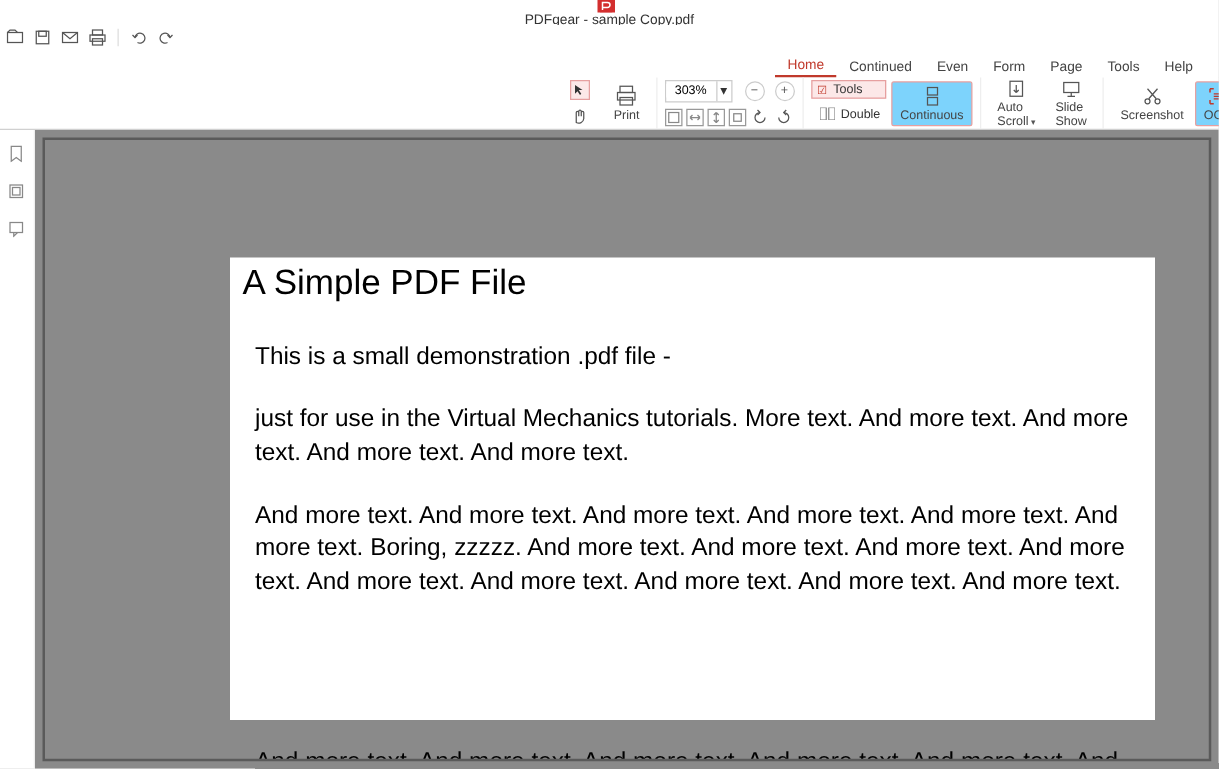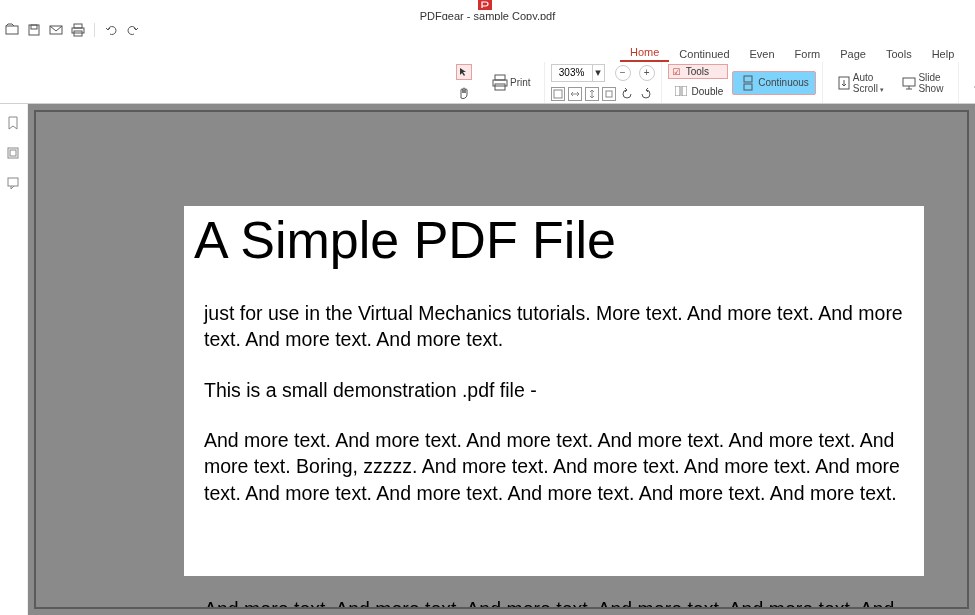--- a/index.html
+++ b/index.html
@@ -10,40 +10,40 @@
 .titlebar-text { font-size: 11px; color: #333; }
 .qat { height: 20px; display: flex; align-items: center; padding: 0 4px; gap: 6px; background: #fff; }
 .qat-btn { width: 16px; height: 16px; display: flex; align-items: center; justify-content: center; color: #555; cursor: pointer; }
 .qat-sep { width: 1px; height: 14px; background: #ddd; margin: 0 2px; }
 .menubar { height: 22px; display: flex; align-items: flex-end; padding-left: 620px; background: #fff; }
 .menu-item { padding: 3px 10px 2px; font-size: 11px; color: #444; cursor: pointer; }
 .menu-item.active { color: #c0392b; border-bottom: 2px solid #c0392b; }
 .ribbon { height: 42px; display: flex; align-items: center; padding-left: 450px; background: #fff; border-bottom: 1px solid #d0d0d0; gap: 0; }
 .rib-group { display: flex; flex-direction: column; align-items: center; padding: 0 6px; height: 100%; justify-content: center; border-right: 1px solid #eee; }
 .rib-group.no-border { border-right: none; }
-.rib-btn { display: flex; flex-direction: row; align-items: center; gap: 1px; padding: 2px 6px; cursor: pointer; border: 1px solid transparent; border-radius: 2px; font-size: 10px; color: #444; }
+.rib-btn { display: flex; flex-direction: column; align-items: center; gap: 1px; padding: 2px 6px; cursor: pointer; border: 1px solid transparent; border-radius: 2px; font-size: 10px; color: #444; }
 .rib-btn.selected { background: #7dd3fc; border-color: #e6a0a0; }
 .rib-row { display: flex; align-items: center; gap: 2px; }
 .rib-icon { width: 16px; height: 16px; display: flex; align-items: center; justify-content: center; color: #555; }
 .rib-icon.lg { width: 18px; height: 18px; }
 .zoom-combo { display: flex; align-items: center; border: 1px solid #ccc; height: 18px; }
 .zoom-combo input { width: 40px; border: none; font-size: 10px; text-align: center; outline: none; }
 .zoom-combo .dd { width: 12px; display: flex; align-items: center; justify-content: center; border-left: 1px solid #ccc; height: 100%; cursor: pointer; }
 .small-btn { width: 16px; height: 16px; border: 1px solid #ccc; border-radius: 50%; display: flex; align-items: center; justify-content: center; cursor: pointer; font-size: 10px; color: #555; }
 .mini-box { width: 14px; height: 14px; border: 1px solid #999; display: flex; align-items: center; justify-content: center; cursor: pointer; }
 .cursor-box { width: 16px; height: 16px; border: 1px solid #e6a0a0; background: #fce8e8; display: flex; align-items: center; justify-content: center; }
 .view-btn { display: flex; align-items: center; gap: 3px; padding: 1px 4px; border: 1px solid transparent; cursor: pointer; font-size: 10px; }
 .view-btn.selected { background: #fce8e8; border-color: #e6a0a0; }
 .workspace { flex: 1; display: flex; overflow: hidden; }
 .sidebar { width: 28px; background: #fff; border-right: 1px solid #eee; display: flex; flex-direction: column; align-items: center; padding-top: 12px; gap: 14px; }
 .side-btn { width: 16px; height: 16px; color: #888; cursor: pointer; }
 .canvas { flex: 1; background: #8a8a8a; overflow: hidden; position: relative; padding: 6px; }
 .canvas-inner { border: 2px solid #5a5a5a; width: 100%; height: 100%; background: #8a8a8a; overflow: hidden; position: relative; }
 .page { position: absolute; left: 148px; top: 94px; width: 740px; height: 370px; background: #fff; padding: 0; }
-.page h1 { font-family: Arial, Helvetica, sans-serif; font-weight: 400; font-size: 52px; color: #000; margin: 4px 0 30px 10px; letter-spacing: 0; }
+.page h1 { font-family: Arial, Helvetica, sans-serif; font-weight: 400; font-size: 28px; color: #000; margin: 4px 0 30px 10px; letter-spacing: 0; }
 .page p { font-family: Arial, Helvetica, sans-serif; font-size: 19.5px; color: #000; line-height: 1.35; margin: 0 16px 24px 20px; }
 .overflow-text { position: absolute; left: 168px; top: 484px; width: 720px; font-family: Arial, Helvetica, sans-serif; font-size: 19.5px; color: #000; line-height: 1.35; }
 .dd-arrow { font-size: 7px; margin-left: 2px; color: #555; }
 .check-mark { color: #c0392b; font-size: 9px; margin-right: 2px; }
 </style>
 </head>
 <body>
 
 <div class="titlebar">
   <div class="app-icon">
@@ -271,20 +271,20 @@
         </svg></div>
     <div class="side-btn"><svg width="14" height="14" viewBox="0 0 14 14">
           <rect x="2" y="2" width="10" height="8" fill="none" stroke="#888"></rect>
           <path d="M5 10 L5 13 L8 10" fill="none" stroke="#888"></path>
         </svg></div>
   </div>
   <div class="canvas">
     <div class="canvas-inner">
       <div class="page">
         <h1>A Simple PDF File</h1>
+        <p>This is a small demonstration .pdf file -</p>
         <p>just for use in the Virtual Mechanics tutorials. More text. And more text. And more text. And more text. And more text.</p>
-        <p>This is a small demonstration .pdf file -</p>
         <p>And more text. And more text. And more text. And more text. And more text. And more text. Boring, zzzzz. And more text. And more text. And more text. And more text. And more text. And more text. And more text. And more text. And more text.</p>
       </div>
       <div class="overflow-text">And more text. And more text. And more text. And more text. And more text. And more text. And more text. Even more. Continued on page 2 ...</div>
     </div>
   </div>
 </div>
 
 </body></html>

